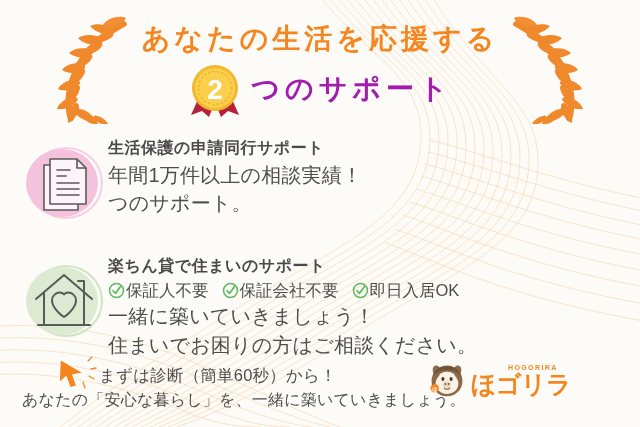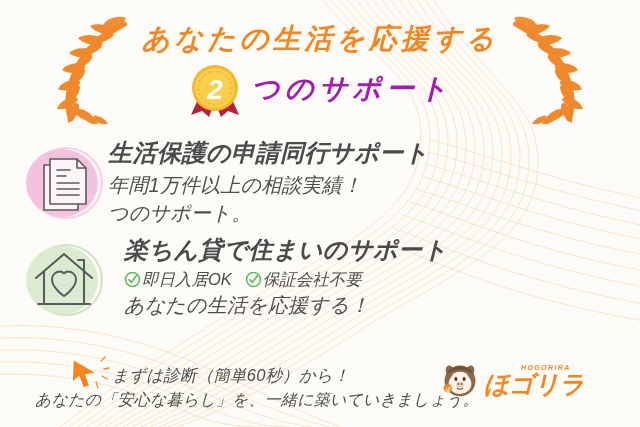--- a/index.html
+++ b/index.html
@@ -13,21 +13,20 @@
     background: #fdfbf7;
     font-family: "Liberation Sans", "DejaVu Sans", sans-serif;
     -webkit-font-smoothing: antialiased;
   }
   .canvas {
     position: relative;
     width: 640px;
     height: 427px;
     background: #fdfbf7;
     overflow: hidden;
-    font-style: italic;
   }
   .bg-waves {
     position: absolute;
     inset: 0;
     width: 640px;
     height: 427px;
     pointer-events: none;
   }
 
   
@@ -87,34 +86,34 @@
 
   
   .section {
     position: absolute;
     left: 22px;
     width: 600px;
     display: flex;
     align-items: flex-start;
   }
   .section-1 { top: 137px; }
-  .section-2 { top: 234px; gap: 16px; }
+  .section-2 { top: 255px; }
 
   .icon-badge {
     position: relative;
     width: 86px;
     height: 92px;
     flex: none;
   }
   .section-body {
     flex: 1;
     padding-top: 1px;
   }
   .section-title {
-    font-size: 24px;
+    font-size: 16px;
     font-weight: bold;
     color: #4a4a4a;
     letter-spacing: 0.5px;
     line-height: 1.25;
     margin: 0 0 3px 0;
     white-space: nowrap;
   }
   .section-line {
     font-size: 20px;
     color: #4d4d4d;
@@ -139,21 +138,21 @@
   .check-icon {
     width: 17px;
     height: 17px;
     flex: none;
     margin-right: 1px;
   }
 
   
   .footer {
     position: absolute;
-    left: 13px;
+    left: 0;
     top: 352px;
     width: 583px;
     height: 75px;
   }
   .footer-cursor {
     position: absolute;
     left: 58px;
     top: 4px;
     width: 40px;
     height: 34px;
@@ -364,31 +363,39 @@
       </svg>
     </div>
     <div class="section-body">
       <div class="section-title">楽ちん貸で住まいのサポート</div>
       <div class="check-row">
         <span class="check-item">
           <svg class="check-icon" viewBox="0 0 20 20">
             <circle cx="10" cy="10" r="8.2" fill="none" stroke="#5cb85c" stroke-width="1.8"></circle>
             <path d="M5.8,10.3 L8.8,13.3 L14.6,5.6" fill="none" stroke="#5cb85c" stroke-width="2" stroke-linecap="round" stroke-linejoin="round"></path>
           </svg>
-          <span>即日入居OK</span>
+          <span>保証人不要</span>
         </span>
         <span class="check-item">
           <svg class="check-icon" viewBox="0 0 20 20">
             <circle cx="10" cy="10" r="8.2" fill="none" stroke="#5cb85c" stroke-width="1.8"></circle>
             <path d="M5.8,10.3 L8.8,13.3 L14.6,5.6" fill="none" stroke="#5cb85c" stroke-width="2" stroke-linecap="round" stroke-linejoin="round"></path>
           </svg>
           <span>保証会社不要</span>
         </span>
+        <span class="check-item">
+          <svg class="check-icon" viewBox="0 0 20 20">
+            <circle cx="10" cy="10" r="8.2" fill="none" stroke="#5cb85c" stroke-width="1.8"></circle>
+            <path d="M5.8,10.3 L8.8,13.3 L14.6,5.6" fill="none" stroke="#5cb85c" stroke-width="2" stroke-linecap="round" stroke-linejoin="round"></path>
+          </svg>
+          <span>即日入居OK</span>
+        </span>
       </div>
-      <div class="section-line">あなたの生活を応援する！</div>
+      <div class="section-line">一緒に築いていきましょう！</div>
+      <div class="section-line">住まいでお困りの方はご相談ください。</div>
     </div>
   </div>
 
   <div class="footer">
     <svg class="footer-cursor" viewBox="0 0 40 34">
       <g stroke="#ffffff" stroke-width="2.2" stroke-linecap="round">
         <line x1="30" y1="5" x2="34" y2="1"></line>
         <line x1="33" y1="13" x2="38" y2="12"></line>
         <line x1="31" y1="20" x2="36" y2="23"></line>
         <line x1="25" y1="26" x2="27" y2="32"></line>

